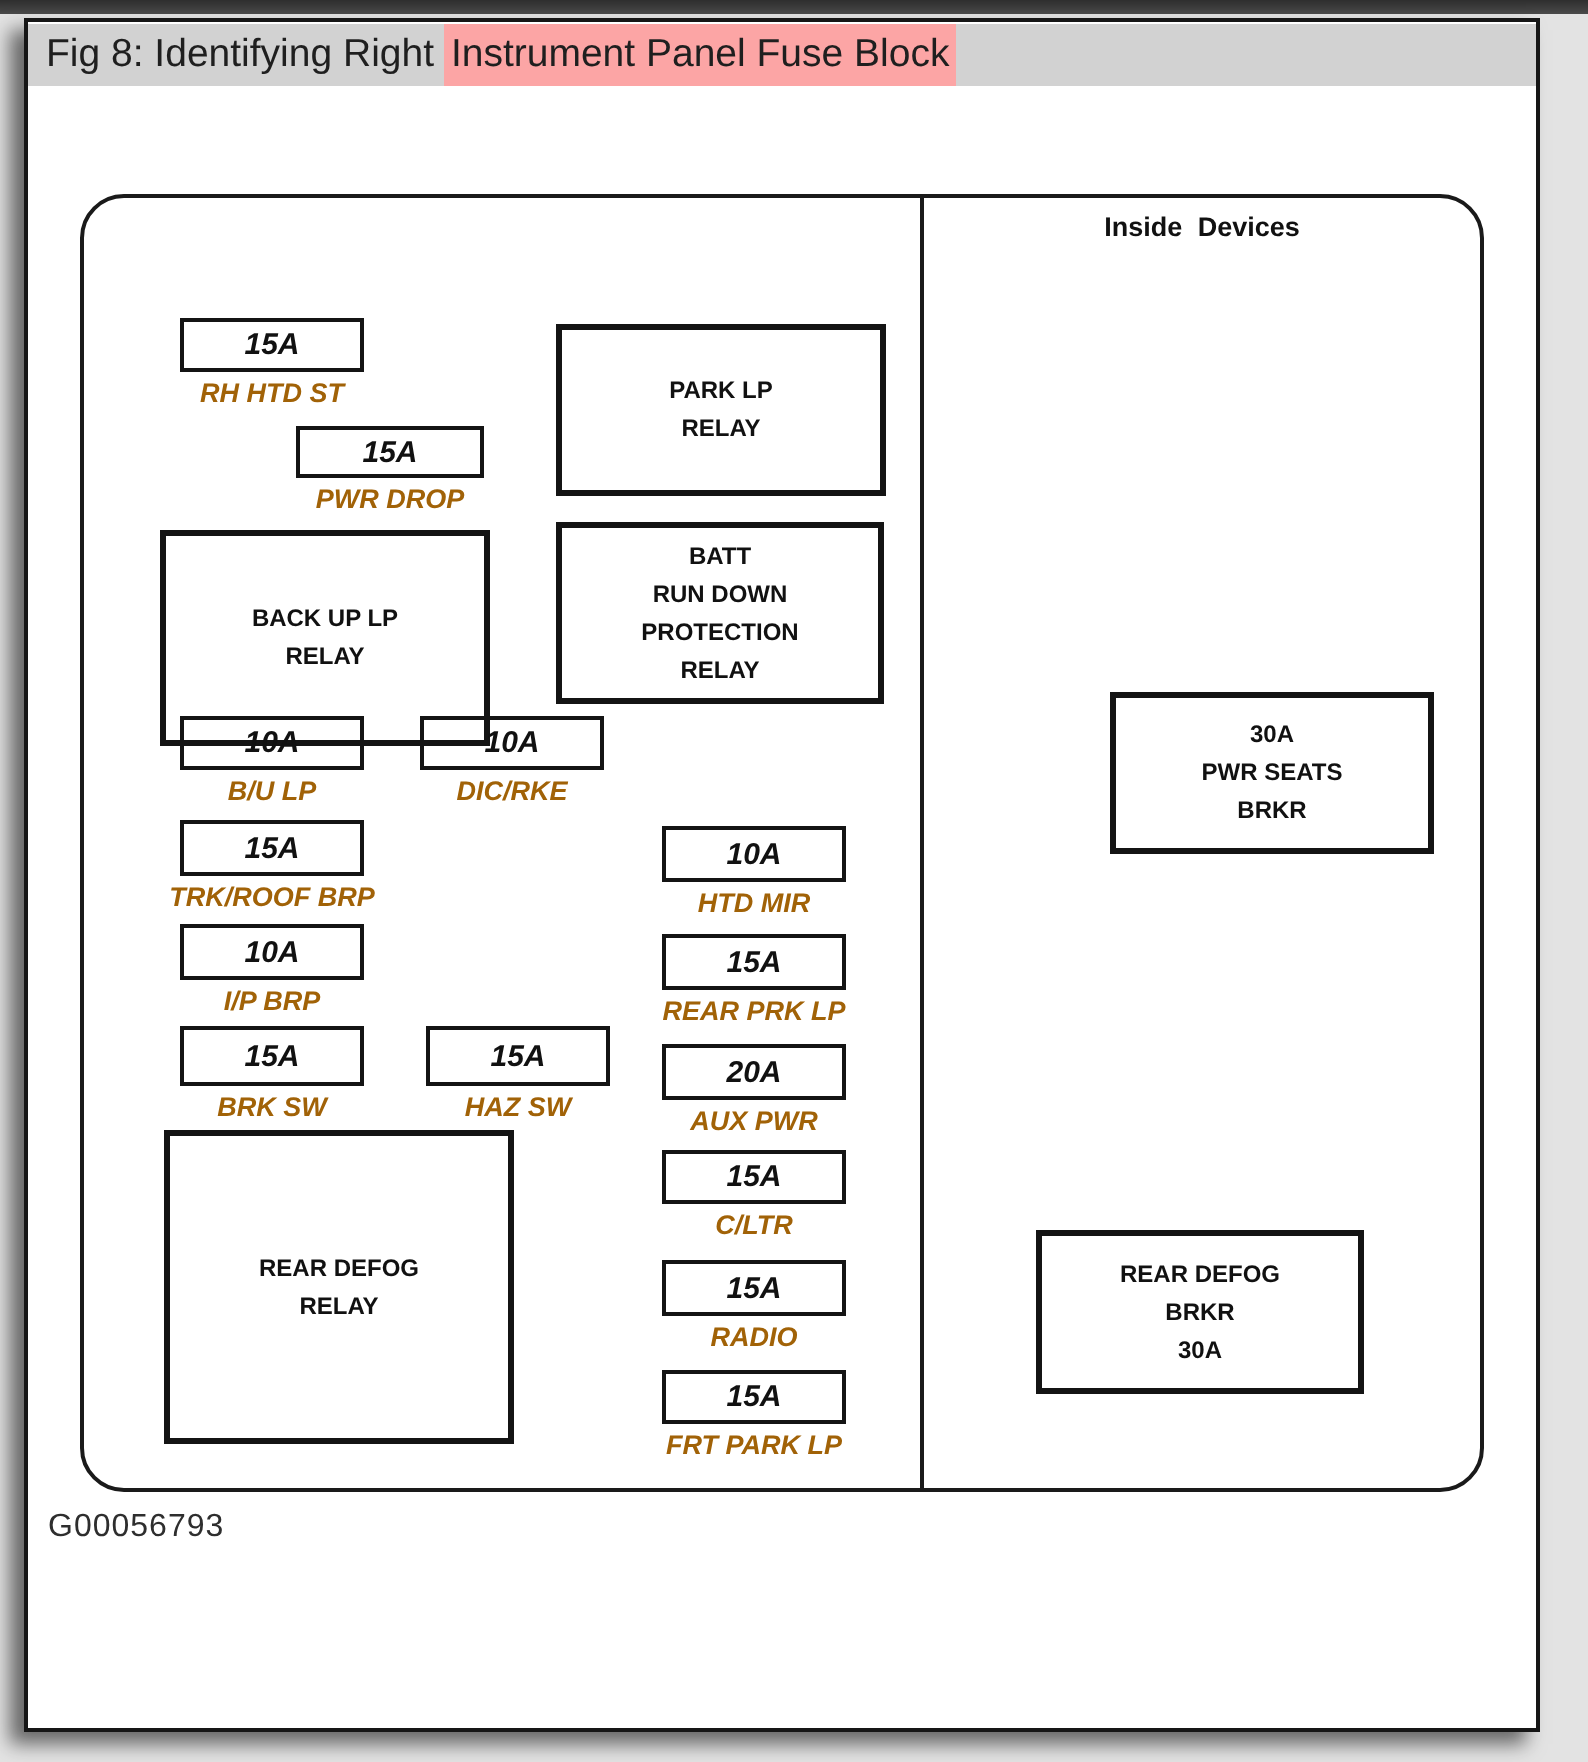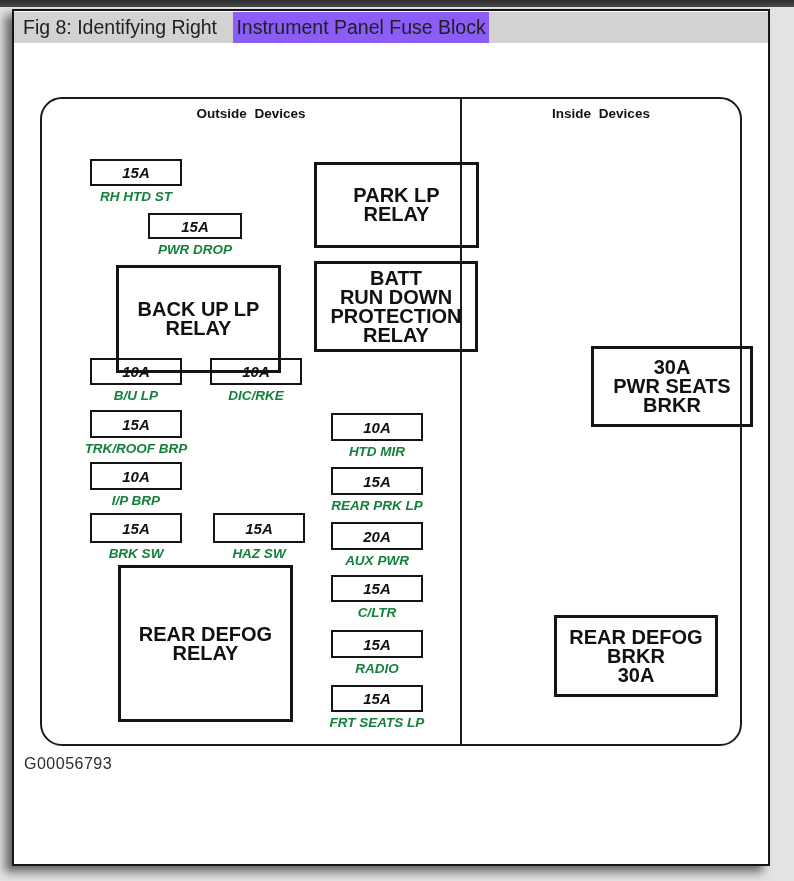--- a/index.html
+++ b/index.html
@@ -15,21 +15,21 @@
   .page {
     position:absolute; left:12px; top:9px; width:758px; height:857px;
     background:#ffffff; border:2px solid #161616; box-sizing:border-box;
     box-shadow:-7px 6px 9px rgba(0,0,0,0.55);
   }
   .title-bar {
     position:absolute; left:0; right:0; top:1px; height:31px;
     background:#d2d2d2; line-height:31px; padding-left:9px;
     font-size:19.5px; color:#1f1f1f; white-space:nowrap;
   }
-  .title-highlight { background:#8b5cf6; padding:4px 3px 5px 3px;margin-left:11px; }
+  .title-highlight { background:#fca5a5; padding:4px 3px 5px 3px; }
 
   .diagram-box {
     position:absolute; left:26px; top:86px; width:702px; height:649px;
     border:2px solid #1a1a1a; border-radius:22px; box-sizing:border-box;
   }
   .divider {
     position:absolute; left:418px; top:0; bottom:0; width:2px; background:#1a1a1a;
   }
   .section-label {
     position:absolute; top:7px; text-align:center;
@@ -39,27 +39,27 @@
   .section-right { left:420px; width:278px; }
 
   .fuse { position:absolute; text-align:center;font-style:italic; }
   .fuse-box {
     border:2.5px solid #141414; box-sizing:border-box;
     display:flex; align-items:center; justify-content:center;
     font-size:15px; font-weight:bold; color:#111;
   }
   .fuse-label {
     margin:3px -40px 0 -40px; white-space:nowrap;
-    font-size:13.5px; font-weight:bold; color:#15803d;
+    font-size:13.5px; font-weight:bold; color:#a16207;
   }
   .relay {
     position:absolute; border:3px solid #141414; box-sizing:border-box;
     display:flex; align-items:center; justify-content:center; text-align:center;
-    font-size:20px; font-weight:bold; color:#111;
-    white-space:pre-line; line-height:19px;margin-left:36px;
+    font-size:12px; font-weight:bold; color:#111;
+    white-space:pre-line; line-height:19px;
   }
   .figure-id {
     position:absolute; left:10px; top:744px;
     font-size:16px; color:#2e2e2e; letter-spacing:0.5px;
   }
   .credit {
     position:absolute; left:0; right:0; top:826px; text-align:center;
     font-size:14.5px; color:#3a3a3a;
   }
 </style>
@@ -69,21 +69,20 @@
 <div class="top-strip"></div>
 
 <div class="page">
 
   <div class="title-bar"><span>Fig 8: Identifying Right </span><span class="title-highlight">Instrument Panel Fuse Block</span></div>
 
   <div class="diagram-box">
 
     <div class="divider"></div>
 
-    <div class="section-label section-left">Outside Devices</div>
     <div class="section-label section-right">Inside Devices</div>
 
     <div class="relay" style="left:236px; top:63px;  width:165px; height:86px;">PARK LP
 RELAY</div>
     <div class="relay" style="left:38px;  top:166px; width:165px; height:108px;">BACK UP LP
 RELAY</div>
     <div class="relay" style="left:236px; top:162px; width:164px; height:91px;">BATT
 RUN DOWN
 PROTECTION
 RELAY</div>
@@ -143,20 +142,20 @@
     <div class="fuse" style="left:289px; top:476px; width:92px;">
       <div class="fuse-box" style="height:27px;">15A</div>
       <div class="fuse-label">C/LTR</div>
     </div>
     <div class="fuse" style="left:289px; top:531px; width:92px;">
       <div class="fuse-box" style="height:28px;">15A</div>
       <div class="fuse-label">RADIO</div>
     </div>
     <div class="fuse" style="left:289px; top:586px; width:92px;">
       <div class="fuse-box" style="height:27px;">15A</div>
-      <div class="fuse-label">FRT SEATS LP</div>
+      <div class="fuse-label">FRT PARK LP</div>
     </div>
 
   </div>
 
   <div class="figure-id">G00056793</div>
 
 </div>
 
 </body></html>

